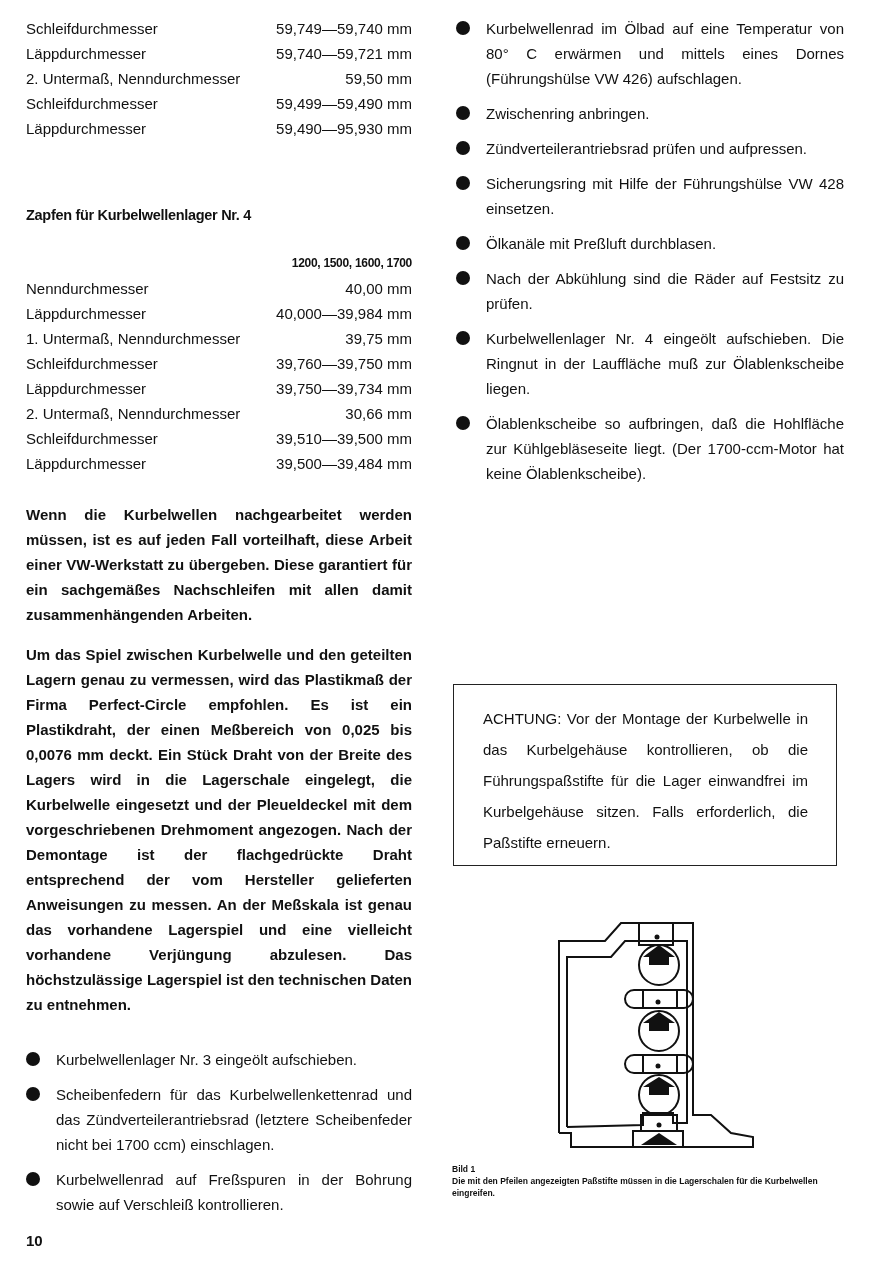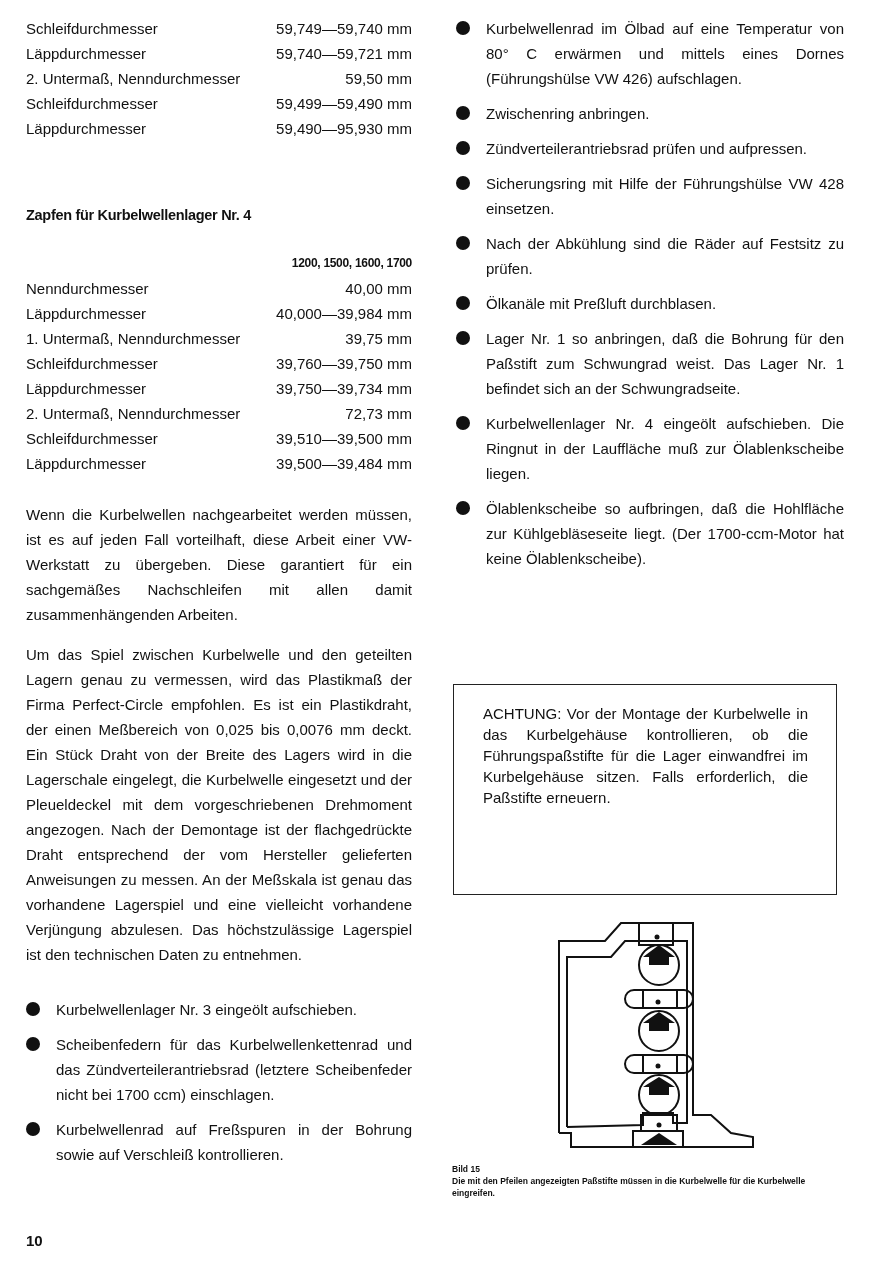--- a/index.html
+++ b/index.html
@@ -5,28 +5,28 @@
   html, body { margin:0; padding:0; background:#ffffff; }
   body { width:871px; height:1274px; position:relative; overflow:hidden;
          font-family:"Liberation Sans", "DejaVu Sans", sans-serif; color:#111; }
   .col { position:absolute; }
   .left { left:26px; top:16px; width:386px; }
   .right { left:456px; top:16px; width:388px; }
   .row { display:flex; justify-content:space-between; font-size:15px; line-height:25px; height:25px; white-space:nowrap; }
   .row .val { text-align:right; }
   .heading { font-weight:bold; font-size:14.5px; line-height:20px; margin-top:64px; letter-spacing:-0.3px; }
   .models { text-align:right; font-weight:bold; font-size:12px; line-height:20px; margin-top:28px; margin-bottom:3px; letter-spacing:-0.3px; }
-  .para { font-size:15px; line-height:25px; text-align:justify; margin-top:0; }
+  .para { font-size:15px; line-height:25px; text-align:justify; margin-top:0;font-weight:bold; }
   .para.first { margin-top:26px; }
   .bullet { position:relative; padding-left:30px; font-size:15px; line-height:25px; text-align:justify; }
   .bullet .dot { position:absolute; left:0; top:5px; width:14px; height:14px; border-radius:50%; background:#111; }
   .left .bullet { margin-top:10px; }
   .left .bullets { margin-top:30px; }
   .right .bullet { margin-bottom:10px; }
-  .notice { position:absolute; left:453px; top:684px; width:384px; height:211px; border:1.5px solid #222; box-sizing:border-box; padding:18px 28px 0 29px; font-size:15px; line-height:21px; text-align:justify; }
+  .notice { position:absolute; left:453px; top:684px; width:384px; height:182px; border:1.5px solid #222; box-sizing:border-box; padding:18px 28px 0 29px; font-size:15px; line-height:31px; text-align:justify; }
   .figure { position:absolute; left:553px; top:915px; width:220px; height:240px; }
   .caption { position:absolute; left:452px; top:1163px; width:392px; font-size:8.5px; font-weight:bold; line-height:12px; }
   .pagenum { position:absolute; left:26px; top:1232px; font-size:15px; font-weight:bold; }
 </style>
 </head>
 <body>
 
 <div class="col left">
   <div>
     <div class="row">
@@ -70,21 +70,21 @@
     <div class="row">
         <span>Schleifdurchmesser</span>
         <span class="val">39,760—39,750 mm</span>
       </div>
     <div class="row">
         <span>Läppdurchmesser</span>
         <span class="val">39,750—39,734 mm</span>
       </div>
     <div class="row">
         <span>2. Untermaß, Nenndurchmesser</span>
-        <span class="val">72,73 mm</span>
+        <span class="val">30,66 mm</span>
       </div>
     <div class="row">
         <span>Schleifdurchmesser</span>
         <span class="val">39,510—39,500 mm</span>
       </div>
     <div class="row">
         <span>Läppdurchmesser</span>
         <span class="val">39,500—39,484 mm</span>
       </div>
   </div>
@@ -97,23 +97,22 @@
     <div class="bullet"><span class="dot"></span><span>Scheibenfedern für das Kurbelwellenkettenrad und das Zündverteilerantriebsrad (letztere Scheibenfeder nicht bei 1700 ccm) einschlagen.</span></div>
     <div class="bullet"><span class="dot"></span><span>Kurbelwellenrad auf Freßspuren in der Bohrung sowie auf Verschleiß kontrollieren.</span></div>
   </div>
 </div>
 
 <div class="col right">
   <div class="bullet"><span class="dot"></span><span>Kurbelwellenrad im Ölbad auf eine Temperatur von 80° C erwärmen und mittels eines Dornes (Führungshülse VW 426) aufschlagen.</span></div>
   <div class="bullet"><span class="dot"></span><span>Zwischenring anbringen.</span></div>
   <div class="bullet"><span class="dot"></span><span>Zündverteilerantriebsrad prüfen und aufpressen.</span></div>
   <div class="bullet"><span class="dot"></span><span>Sicherungsring mit Hilfe der Führungshülse VW 428 einsetzen.</span></div>
+  <div class="bullet"><span class="dot"></span><span>Ölkanäle mit Preßluft durchblasen.</span></div>
   <div class="bullet"><span class="dot"></span><span>Nach der Abkühlung sind die Räder auf Festsitz zu prüfen.</span></div>
-  <div class="bullet"><span class="dot"></span><span>Ölkanäle mit Preßluft durchblasen.</span></div>
-  <div class="bullet"><span class="dot"></span><span>Lager Nr. 1 so anbringen, daß die Bohrung für den Paßstift zum Schwungrad weist. Das Lager Nr. 1 befindet sich an der Schwungradseite.</span></div>
   <div class="bullet"><span class="dot"></span><span>Kurbelwellenlager Nr. 4 eingeölt aufschieben. Die Ringnut in der Lauffläche muß zur Ölablenkscheibe liegen.</span></div>
   <div class="bullet"><span class="dot"></span><span>Ölablenkscheibe so aufbringen, daß die Hohlfläche zur Kühlgebläseseite liegt. (Der 1700-ccm-Motor hat keine Ölablenkscheibe).</span></div>
 </div>
 
 <div class="notice">
   <span>ACHTUNG: Vor der Montage der Kurbelwelle in das Kurbelgehäuse kontrollieren, ob die Führungspaßstifte für die Lager einwandfrei im Kurbelgehäuse sitzen. Falls erforderlich, die Paßstifte erneuern.</span>
 </div>
 
 <div class="figure">
   <svg width="220" height="240" viewBox="0 0 220 240">
@@ -147,17 +146,17 @@
 
       <polygon points="106,30 90,42 96,42 96,50 116,50 116,42 122,42"></polygon>
       <polygon points="106,97 90,108 96,108 96,116 116,116 116,108 122,108"></polygon>
       <polygon points="106,162 90,172 96,172 96,180 116,180 116,172 122,172"></polygon>
       <polygon points="106,218 88,230 124,230"></polygon>
     </g>
   </svg>
 </div>
 
 <div class="caption">
-  <div>Bild 15</div>
-  <div>Die mit den Pfeilen angezeigten Paßstifte müssen in die Kurbelwelle für die Kurbelwelle eingreifen.</div>
+  <div>Bild 1</div>
+  <div>Die mit den Pfeilen angezeigten Paßstifte müssen in die Lagerschalen für die Kurbelwellen eingreifen.</div>
 </div>
 
 <div class="pagenum">10</div>
 
 </body></html>

